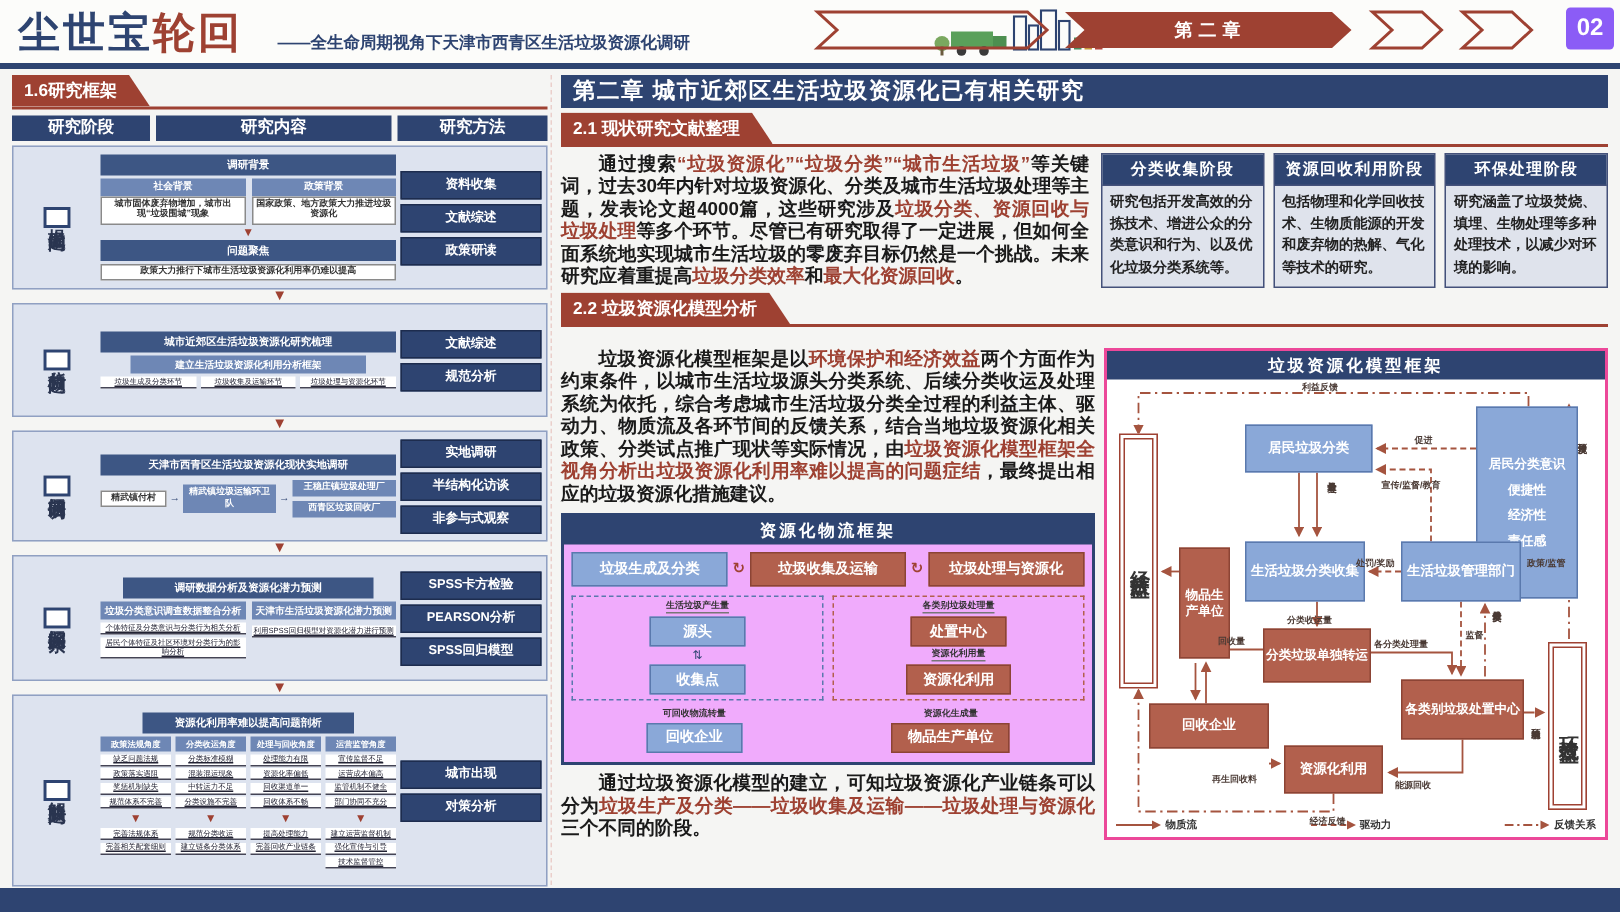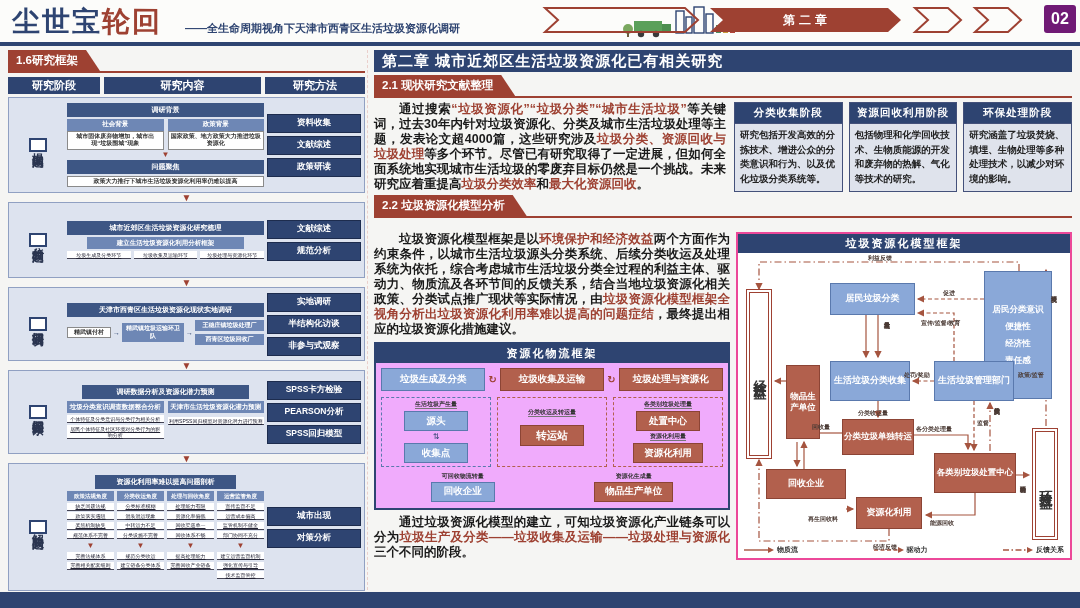--- a/index.html
+++ b/index.html
@@ -7,21 +7,21 @@
   body { font-family:"Liberation Sans","DejaVu Sans",sans-serif; background:#e9e9e7; position:relative; overflow:hidden; }
   #canvas { position:absolute; inset:0; background:#f5f5f3; }
 
   
   .header { position:absolute; top:0; left:0; right:0; height:42px; background:#fcfcfa; }
   .hline { position:absolute; top:42px; left:0; right:0; height:4px; background:#2e4471; }
   .title { position:absolute; left:12px; top:3px; font-size:28px; font-weight:bold; letter-spacing:2px; }
   .title .p1 { color:#2e4471; } .title .p2 { color:#9e4132; }
   .subtitle { position:absolute; left:185px; top:21px; font-size:11px; font-weight:bold; color:#2e4471; }
   .chev-banner-text { position:absolute; left:762px; top:12px; width:90px; text-align:center; color:#fff; font-weight:bold; font-size:12px; letter-spacing:4px; }
-  .pageno { position:absolute; right:4px; top:5px; width:32px; height:28px; background:#701a75; color:#fff; font-weight:bold; font-size:16px; text-align:center; line-height:28px; border-radius:3px; }
+  .pageno { position:absolute; right:4px; top:5px; width:32px; height:28px; background:#8b5cf6; color:#fff; font-weight:bold; font-size:16px; text-align:center; line-height:28px; border-radius:3px; }
 
   
   .bluebar { background:#2e4471; color:#fff; font-weight:bold; }
   .tab-red { background:#9e4132; color:#fff; font-weight:bold; clip-path:polygon(0 0,calc(100% - 14px) 0,100% 100%,0 100%); display:inline-block; padding:3px 22px 3px 8px; font-size:11.5px; }
   .rule-red { border-bottom:2px solid #9e4132; }
   .vtext { writing-mode:vertical-rl; text-orientation:upright; }
   .hl { color:#9e4132; }
 
   
   .left-panel { position:absolute; left:8px; top:50px; width:360px; bottom:18px; border-right:1px dashed #c0392b33; padding-right:2px; }
@@ -337,24 +337,20 @@
             <div class="lg-stage brick-node">垃圾收集及运输</div>
             <span class="cyc">↻</span>
             <div class="lg-stage brick-node">垃圾处理与资源化</div>
           </div>
           <div class="logi-cols">
             <div class="lcol bdash">
               <div class="llabel">生活垃圾产生量</div>
               <div class="lbox blue-node">源头</div>
               <div class="larr">⇅</div>
               <div class="lbox blue-node">收集点</div>
-            </div>
-            <div class="lcol rdash">
-              <div class="llabel" style="margin-top:8px">分类收运及转运量</div>
-              <div class="lbox brick-node" style="margin-top:6px;font-size:10.5px">转运站</div>
             </div>
             <div class="lcol rdash">
               <div class="llabel">各类别垃圾处理量</div>
               <div class="lbox brick-node">处置中心</div>
               <div class="llabel">资源化利用量</div>
               <div class="lbox brick-node">资源化利用</div>
             </div>
           </div>
           <div class="logi-bottom">
             <div class="lb-item">

